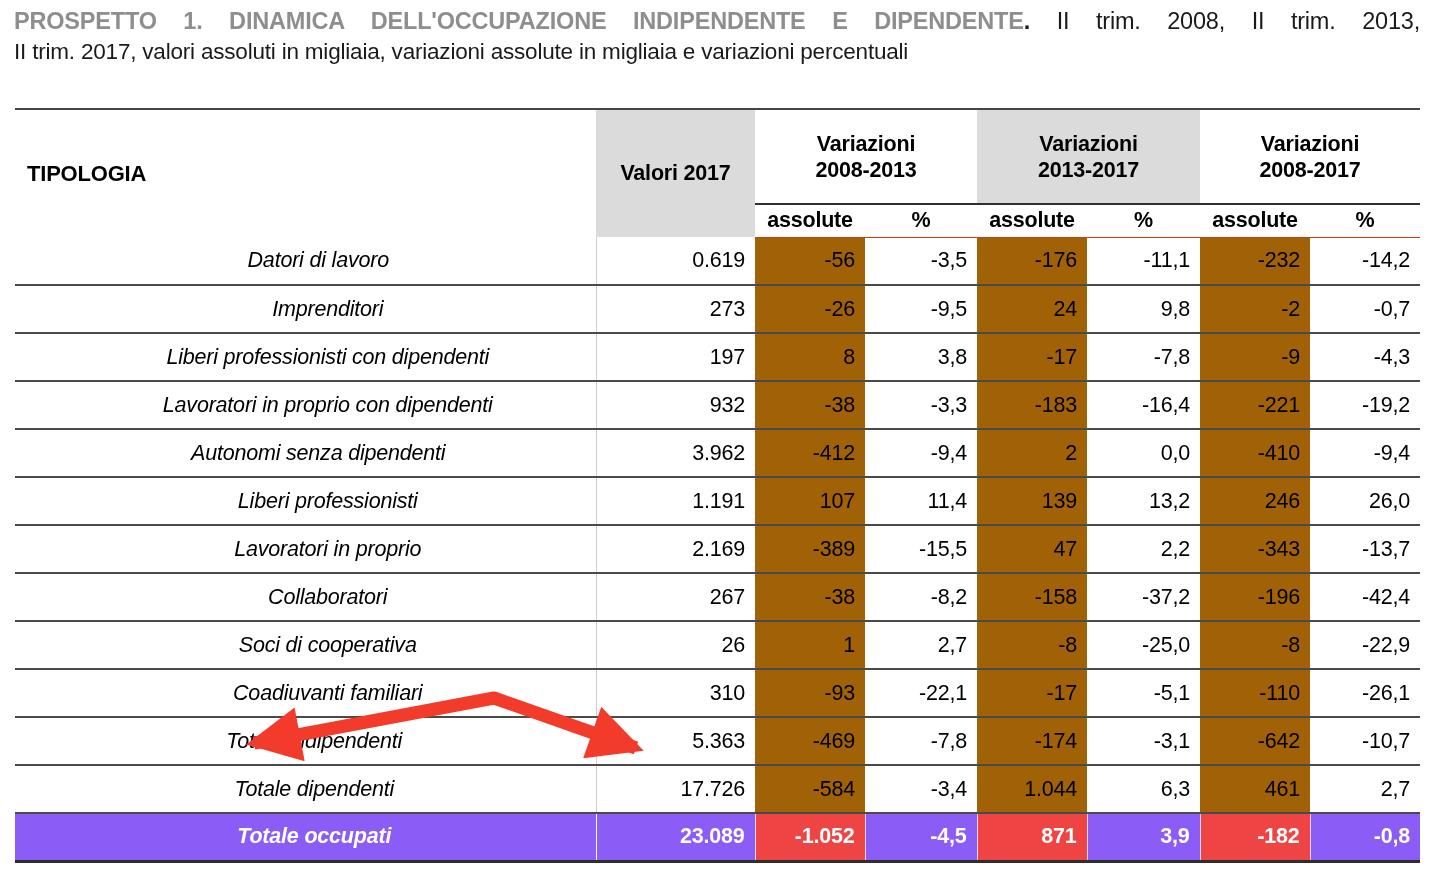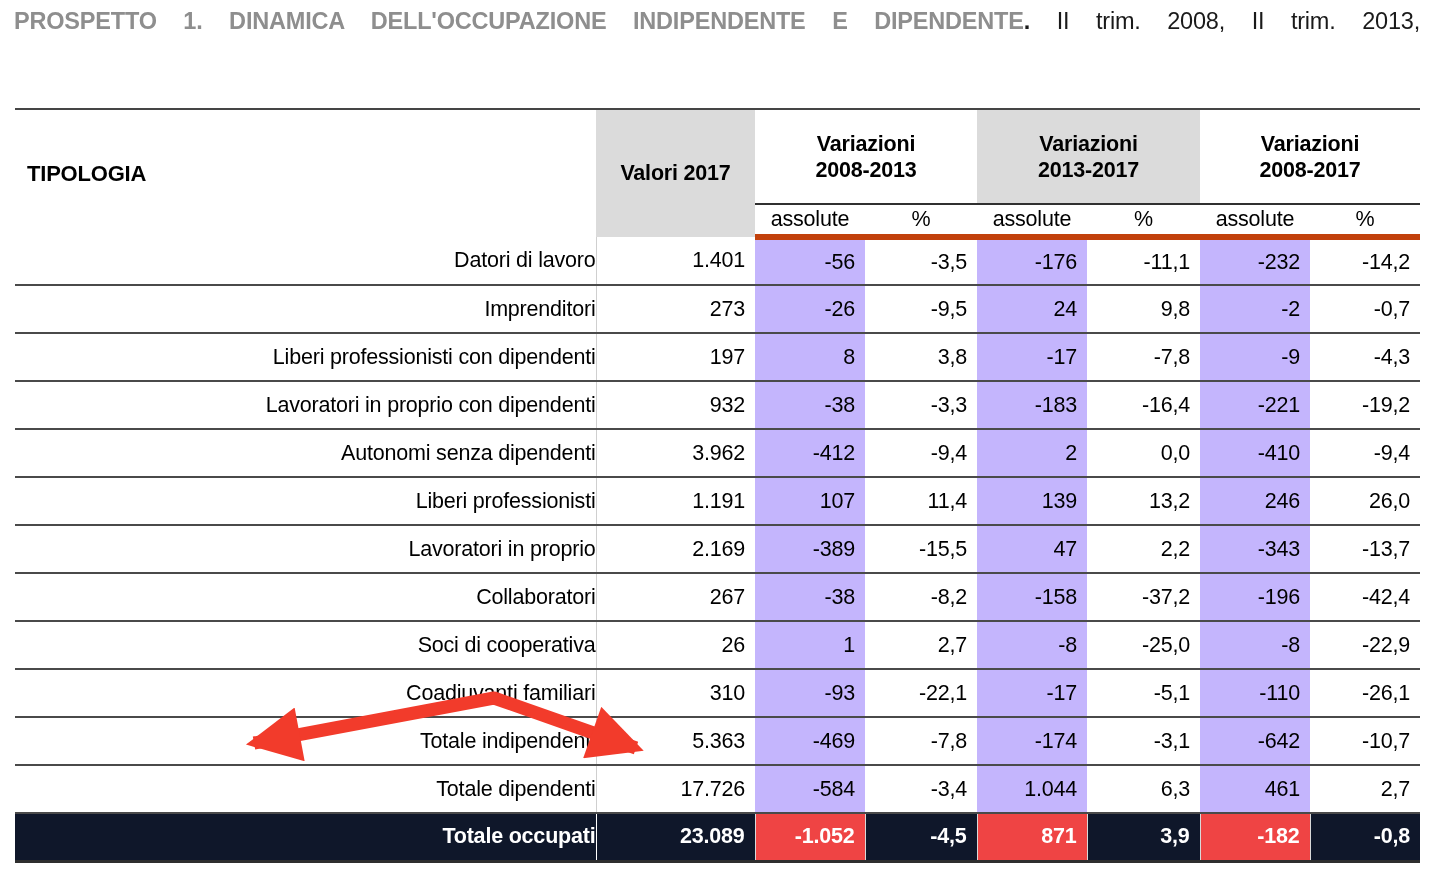--- a/index.html
+++ b/index.html
@@ -29,50 +29,51 @@
   }
   .prospetto th, .prospetto td { padding:0; overflow:hidden; white-space:nowrap; }
 
   
   tr.group-row { height:95px; }
   tr.sub-row   { height:33px; }
   th.h-tipologia { text-align:left; vertical-align:middle; padding-left:12px; font-size:22px; font-weight:bold; }
   th.h-valori    { vertical-align:middle; background:#DBDBDB; font-weight:bold; }
   th.h-group     { text-align:center; vertical-align:middle; font-weight:bold; line-height:26px; border-bottom:2px solid #303030; }
   th.h-group.shaded { background:#DBDBDB; }
-  tr.sub-row th  { font-weight:normal; text-align:center; vertical-align:middle; border-bottom:6px solid #c2410c;margin-left:26px; }
+  tr.sub-row th  { font-weight:bold; text-align:center; vertical-align:middle; border-bottom:1px solid #c2410c;margin-left:26px; }
 
   
   tbody tr { height:48px; }
   tbody td { border-top:2px solid #4a4a4a; vertical-align:middle; }
   tbody tr:first-child td { border-top:none; }
-  td.label { text-align:right; }
+  td.label { text-align:center;font-style:italic; }
   td.ind0 { padding-left:18px; }
   td.ind1 { padding-left:26px; }
   td.ind2 { padding-left:45px; }
   td.num  { text-align:right; padding-right:10px; }
-  td.shade { background:#c4b5fd; }
+  td.shade { background:#a16207; }
   td.vcol  { border-left:1px solid #cfcfcf; }
 
   
-  tr.grand td { background:#0f172a; color:#ffffff; font-weight:bold; border-bottom:3px solid #2e2e2e; }
+  tr.grand td { background:#8b5cf6; color:#ffffff; font-weight:bold; border-bottom:3px solid #2e2e2e; }
   tr.grand td.shade { background:#ef4444; }
   tr.grand td.vcol  { border-left:1px solid rgba(255,255,255,0.35); }
   tr.grand td.num + td.num { border-left:1px solid rgba(0,0,0,0.15); }
 
   
   svg.arrow-overlay { position:absolute; left:0; top:0; z-index:5; pointer-events:none; }
 </style>
 </head>
 <body>
 
 <div class="page">
 
   <div class="title">
     <div class="title-line1"><span class="t-gray">PROSPETTO 1. DINAMICA DELL'OCCUPAZIONE INDIPENDENTE E DIPENDENTE</span><span class="t-dot">.</span> <span class="t-rest">II trim. 2008, II trim. 2013,</span></div>
+    <div class="title-line2">II trim. 2017, valori assoluti in migliaia, variazioni assolute in migliaia e variazioni percentuali</div>
   </div>
 
   <table class="prospetto">
     <colgroup>
       <col style="width:581px">
         <col style="width:159px">
       <col style="width:110px">
         <col style="width:112px">
       <col style="width:110px">
         <col style="width:113px">
@@ -92,21 +93,21 @@
         <th>%</th>
         <th>assolute</th>
         <th>%</th>
         <th>assolute</th>
         <th>%</th>
       </tr>
     </thead>
     <tbody id="table-body">
         <tr>
           <td class="label ind1">Datori di lavoro</td>
-          <td class="num vcol">1.401</td>
+          <td class="num vcol">0.619</td>
           <td class="num shade">-56</td>
           <td class="num">-3,5</td>
           <td class="num shade">-176</td>
           <td class="num">-11,1</td>
           <td class="num shade">-232</td>
           <td class="num">-14,2</td>
         </tr>
         <tr>
           <td class="label ind2">Imprenditori</td>
           <td class="num vcol">273</td>

